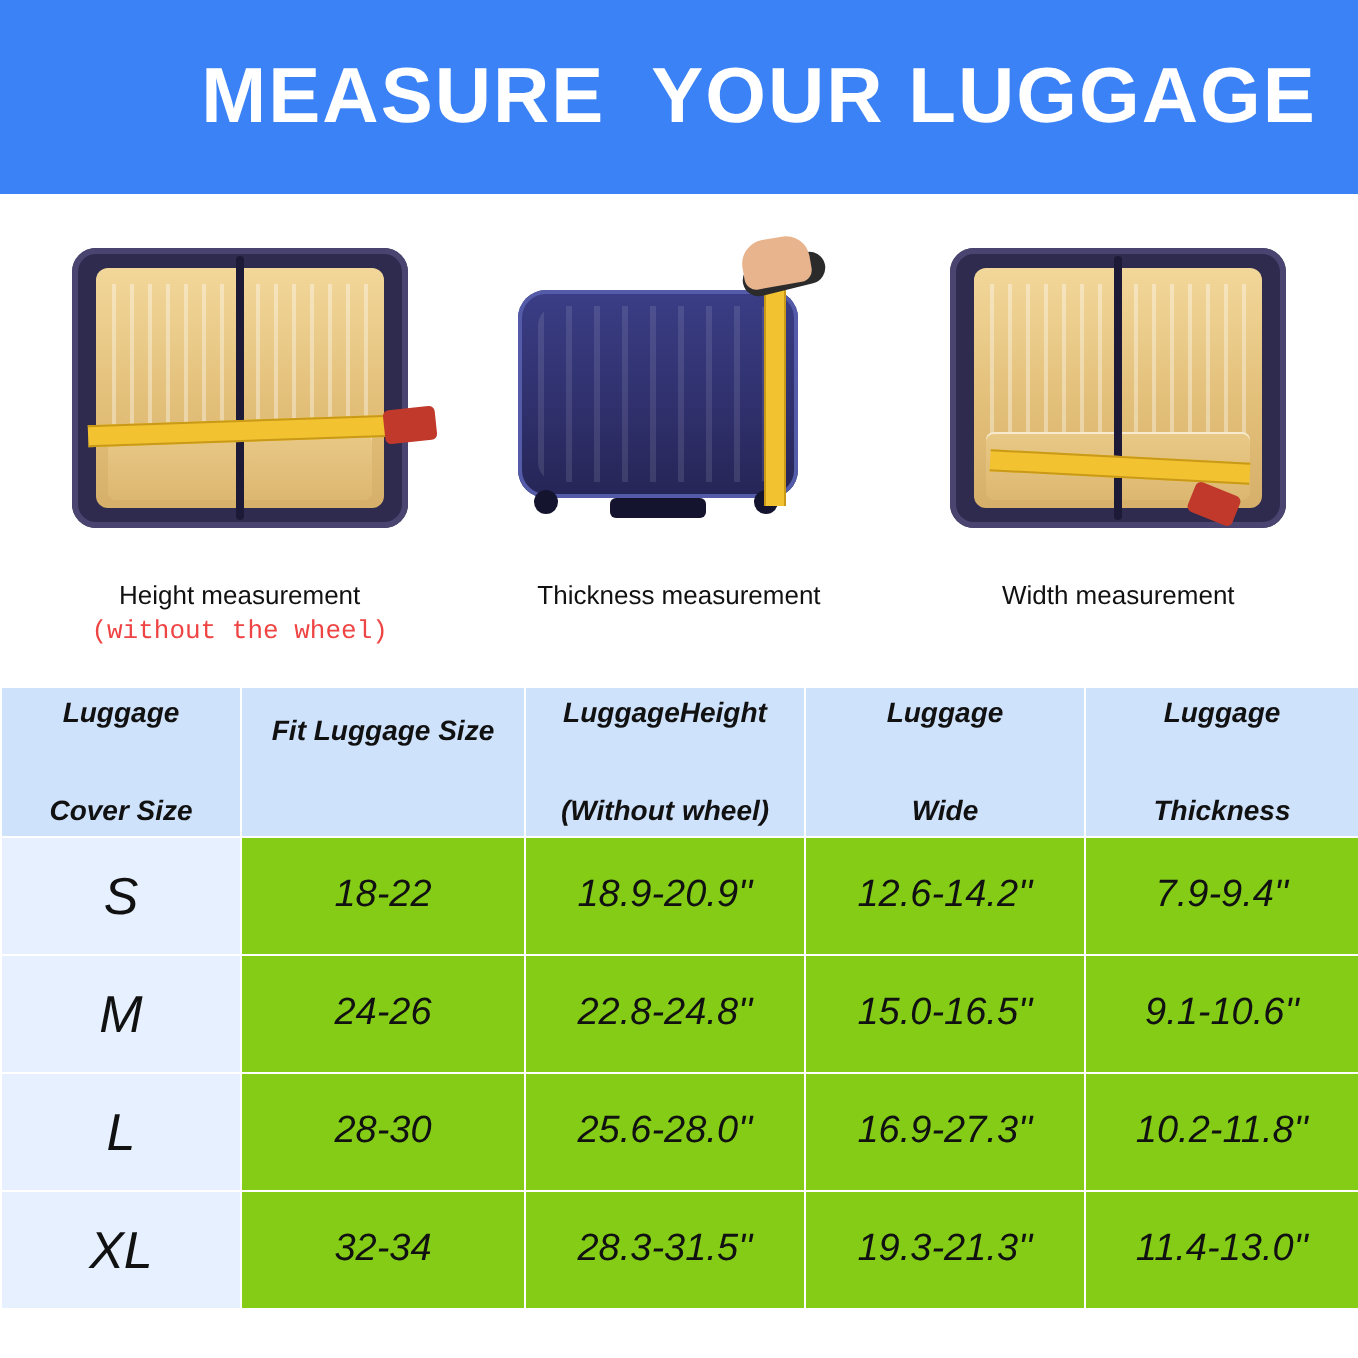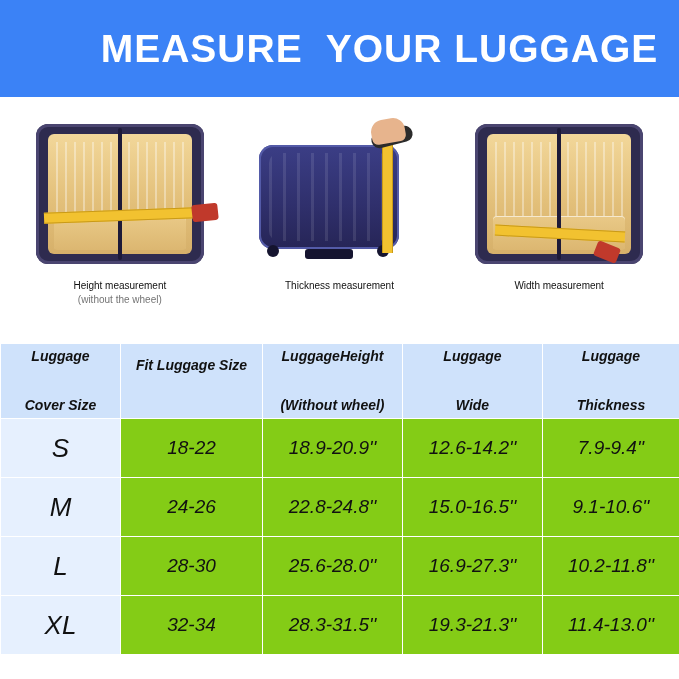--- a/index.html
+++ b/index.html
@@ -219,29 +219,30 @@
     right: 14px;
     top: -18px;
     width: 34px;
     height: 24px;
     background: #e7b48d;
     border-radius: 12px 12px 6px 6px;
     transform: rotate(-10deg);
   }
 
   .caption {
-    margin-top: 10px;
+    margin-top: 20px;
     text-align: center;
-    font-size: 10px;
+    font-size: 13px;
     color: #111111;
     line-height: 1.35;
   }
   .caption .sub {
-    color: #737373;
+    color: #ef4444;
     display: block;
+    font-family: Liberation Mono, monospace;
   }
 
   
   .table-wrap {
     padding: 0 0 0 0;
     margin-top: 6px;
   }
   table.specs {
     border-collapse: collapse;
     width: 679px;

